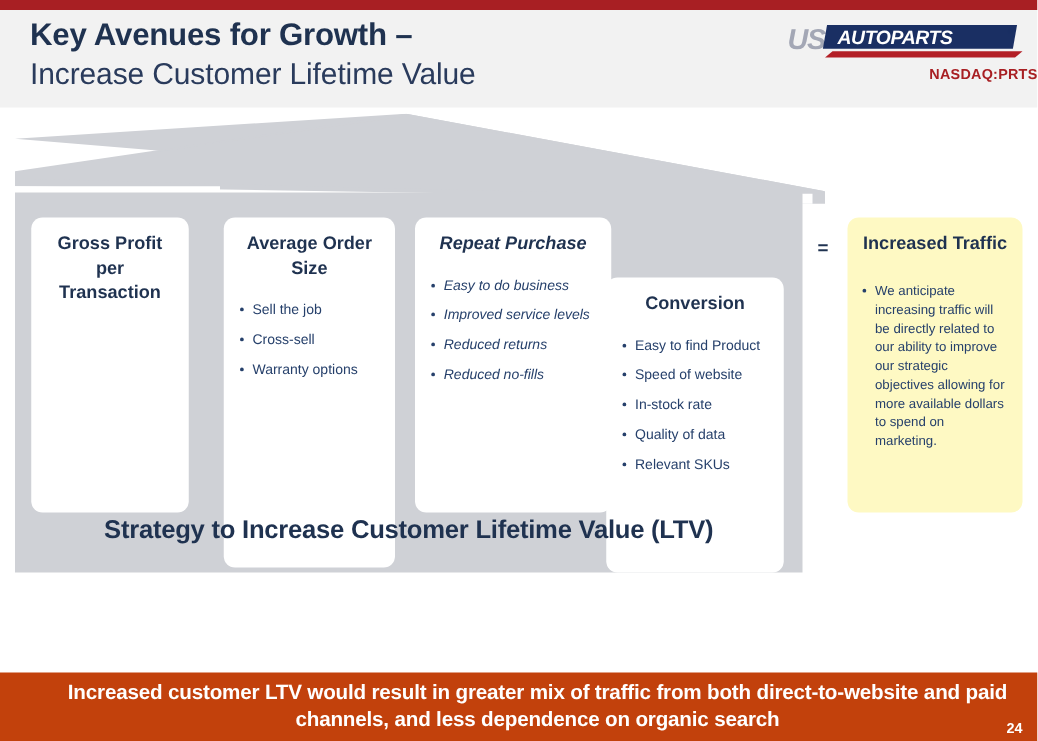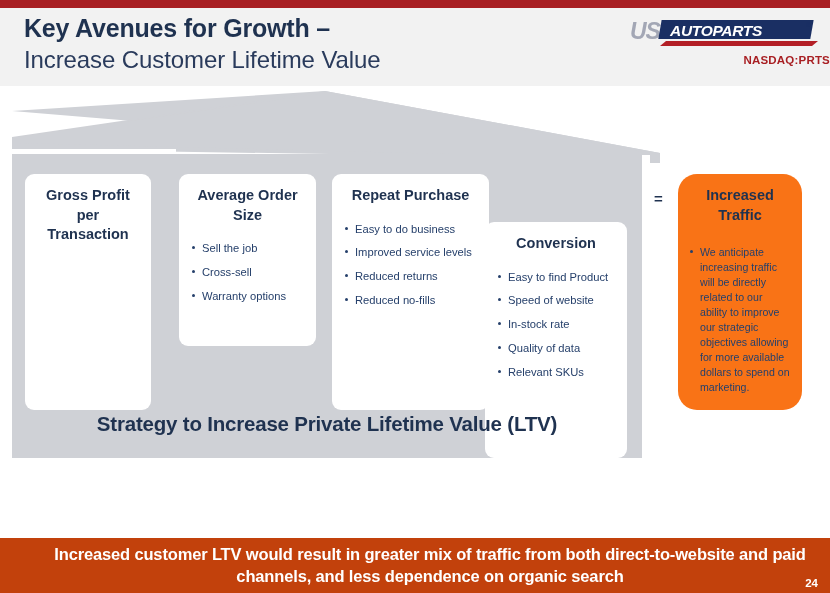--- a/index.html
+++ b/index.html
@@ -83,22 +83,22 @@
     content:"";position:absolute;left:1px;top:5px;
     width:3px;height:3px;border-radius:50%;background:#26406b;
   }
   
   #equals{
     position:absolute;left:654px;top:104px;
     font-size:15px;font-weight:bold;color:#1f3250;
   }
   
   #traffic-box{
-    position:absolute;left:678px;top:88px;width:124px;height:236px;
-    background:#f97316;border-radius:19px;
+    position:absolute;left:678px;top:88px;width:140px;height:236px;
+    background:#fef9c3;border-radius:9px;
     padding:12px 11px 10px 11px;box-sizing:border-box;
   }
   #traffic-box .bullets{margin-top:20px;}
   #traffic-box .bullets li{font-size:10.6px;line-height:1.42;}
   
   #footer{
     position:absolute;left:0;top:538px;width:830px;height:55px;
     background:#c2410c;
     display:flex;align-items:center;justify-content:flex-end;
   }
@@ -143,30 +143,30 @@
     <rect x="12" y="58" width="164" height="10" fill="#ffffff"></rect>
     <rect x="500" y="64" width="150" height="8" fill="#ffffff"></rect>
   </svg>
 
   <div id="body-block"></div>
 
   <div class="card" style="left:25px;width:126px;height:236px;">
     <span class="card-title">Gross Profit per Transaction</span>
   </div>
 
-  <div class="card" style="left:179px;width:137px;height:172px;">
+  <div class="card" style="left:179px;width:137px;height:280px;">
     <span class="card-title">Average Order Size</span>
     <ul class="bullets">
       <li>Sell the job</li>
       <li>Cross-sell</li>
       <li>Warranty options</li>
     </ul>
   </div>
 
-  <div class="card" style="left:332px;width:157px;height:236px;">
+  <div class="card" style="left:332px;width:157px;height:236px;font-style:italic;">
     <span class="card-title">Repeat Purchase</span>
     <ul class="bullets">
       <li>Easy to do business</li>
       <li>Improved service levels</li>
       <li>Reduced returns</li>
       <li>Reduced no-fills</li>
     </ul>
   </div>
 
   <div class="card" style="left:485px;width:142px;height:236px;margin-top:48px;">
@@ -183,20 +183,20 @@
   <span id="equals">=</span>
 
   <div id="traffic-box">
     <span class="card-title">Increased Traffic</span>
     <ul class="bullets">
       <li>We anticipate increasing traffic will be directly related to our ability to improve our strategic objectives allowing for more available dollars to spend on marketing.</li>
     </ul>
   </div>
 
   <div id="strategy-bar">
-    <span id="strategy-text">Strategy to Increase Private Lifetime Value (LTV)</span>
+    <span id="strategy-text">Strategy to Increase Customer Lifetime Value (LTV)</span>
   </div>
 </div>
 
 <div id="footer">
   <span id="footer-text">Increased customer LTV would result in greater mix of traffic from both direct-to-website and paid channels, and less dependence on organic search</span>
   <span id="page-number">24</span>
 </div>
 
 </body></html>

